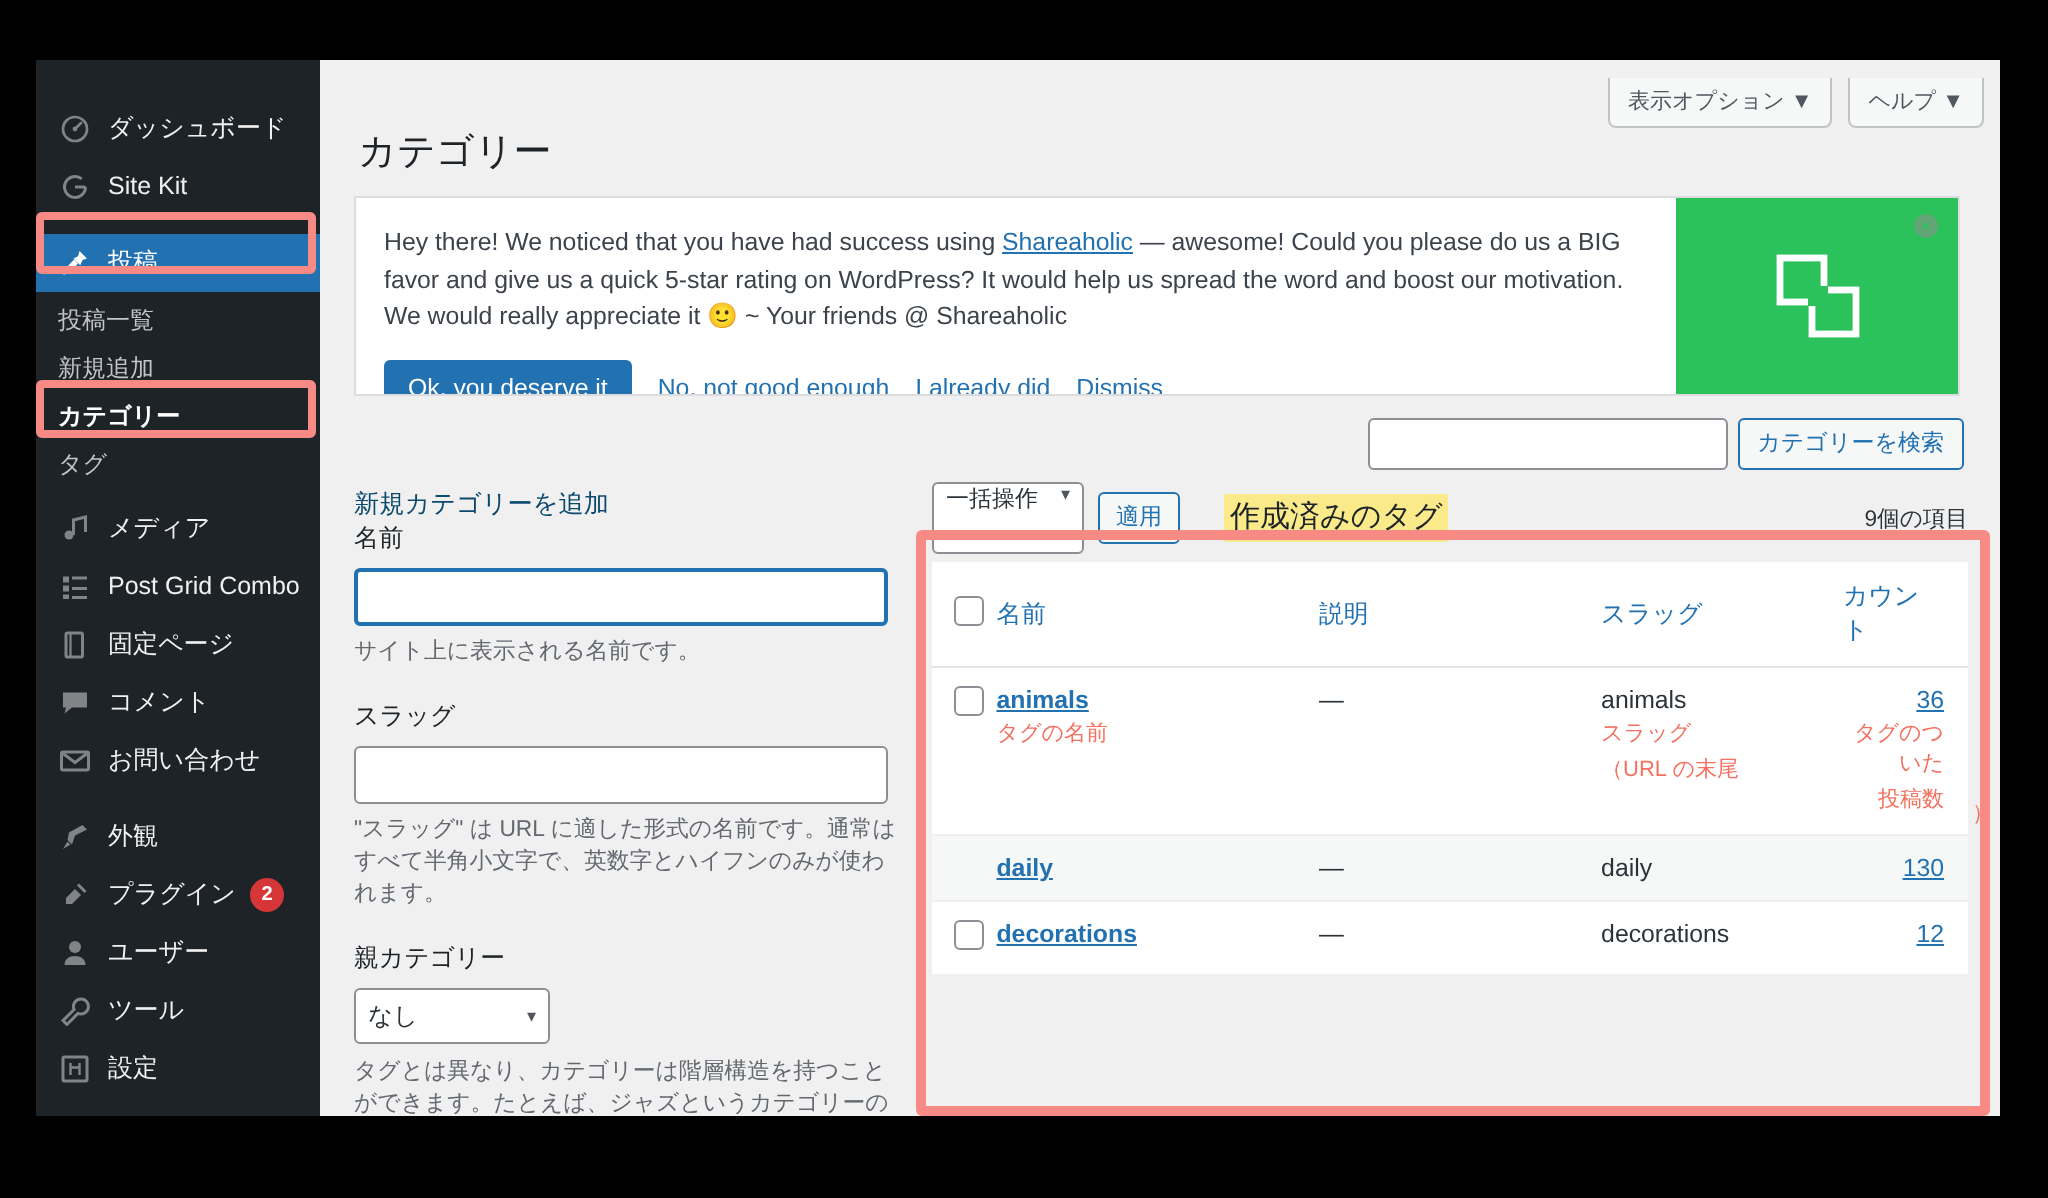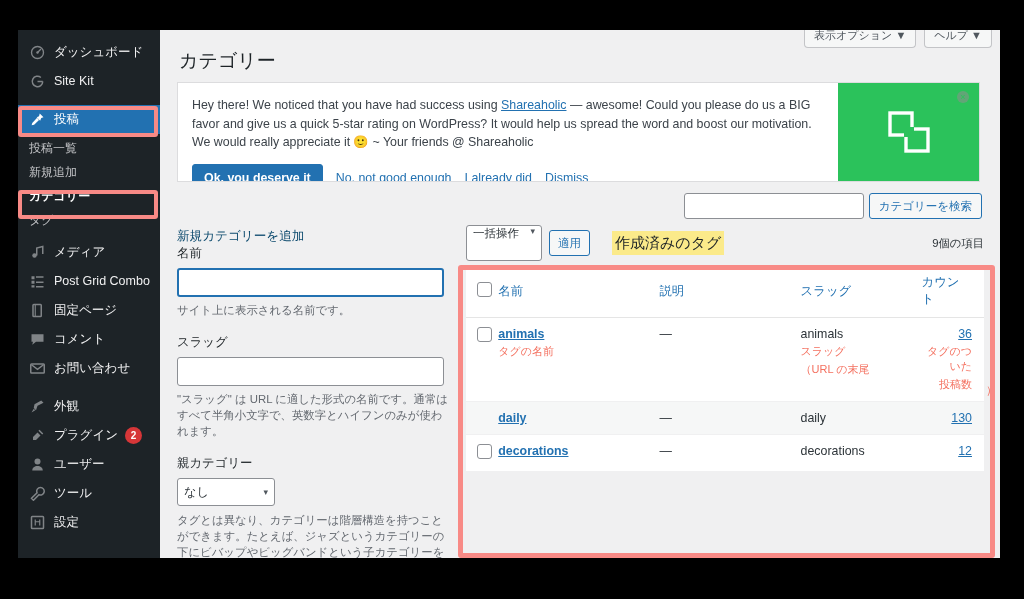--- a/index.html
+++ b/index.html
@@ -18,21 +18,21 @@
     overflow: hidden;
   }
 
   
   #sidebar {
     position: absolute; left: 0; top: 0;
     width: 142px; height: 528px;
     background: #1d2327;
     color: #f0f0f1;
   }
-  .menu-top { padding-top: 8px; }
+  .menu-top { padding-top: 20px; }
   .menu-item {
     display: flex; align-items: center;
     height: 29px;
     padding-left: 9px;
     font-size: 12.5px;
     color: #f0f0f1;
     white-space: nowrap;
   }
   .menu-item .mi-ico {
     width: 20px; height: 18px;
@@ -78,21 +78,21 @@
     border: 4px solid #f88a86;
     border-radius: 3px;
     pointer-events: none;
   }
   #ann-posts { left: 0px; top: 76px; width: 140px; height: 31px; }
   #ann-cat   { left: 0px; top: 160px; width: 140px; height: 29px; }
   #ann-table { left: 440px; top: 235px; width: 537px; height: 293px; border-width: 5px; }
 
   
   #content {
-    position: absolute; left: 142px; top: 0;
+    position: absolute; left: 142px; top: 16px;
     width: 840px; height: 528px;
     background: #f0f0f1;
   }
   .screen-meta {
     position: absolute; right: 8px; top: -7px;
     display: flex; gap: 8px;
   }
   .meta-btn {
     background: #f6f7f7;
     border: 1px solid #c3c4c7;
@@ -131,21 +131,21 @@
   .notice-actions {
     margin-top: 12px;
     display: flex; align-items: center; gap: 13px;
   }
   .btn-primary {
     background: #2271b1;
     color: #fff;
     border: 1px solid #2271b1;
     border-radius: 3px;
     font-size: 12.4px;
-    font-weight: bold;
+    font-weight: normal;
     padding: 5px 11px;
     line-height: 16px;
   }
   .notice-link {
     font-size: 12.4px;
     color: #2271b1;
     text-decoration: underline;
   }
   .notice-logo {
     width: 141px;

